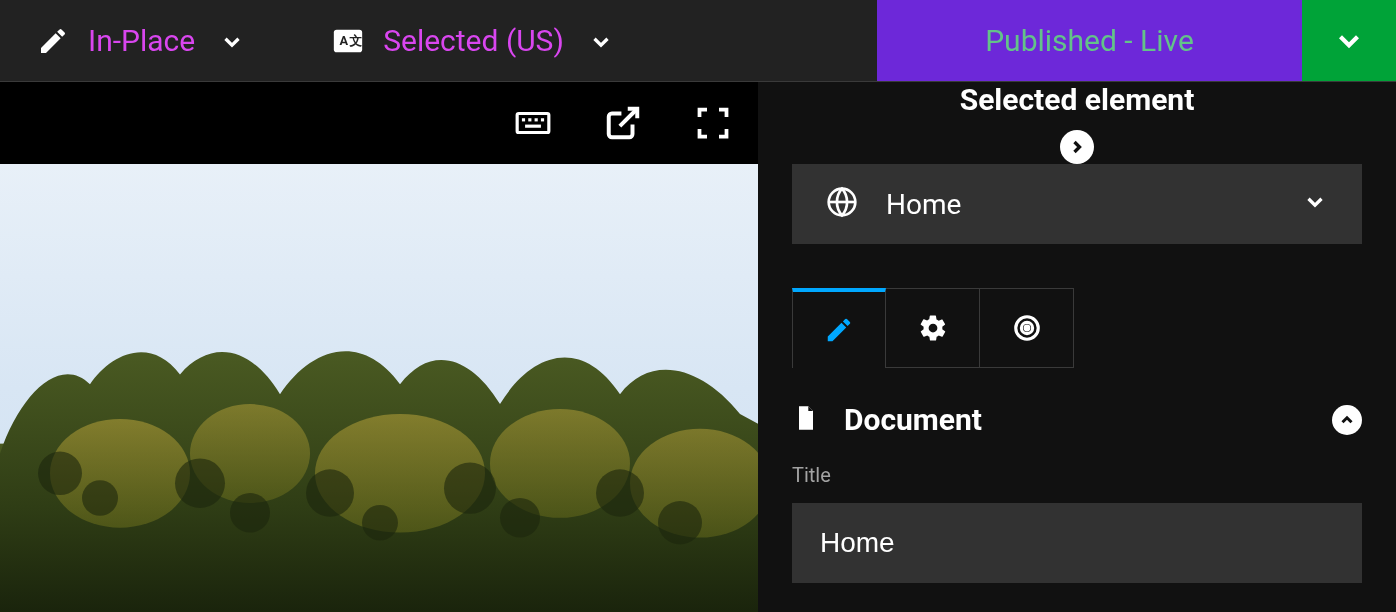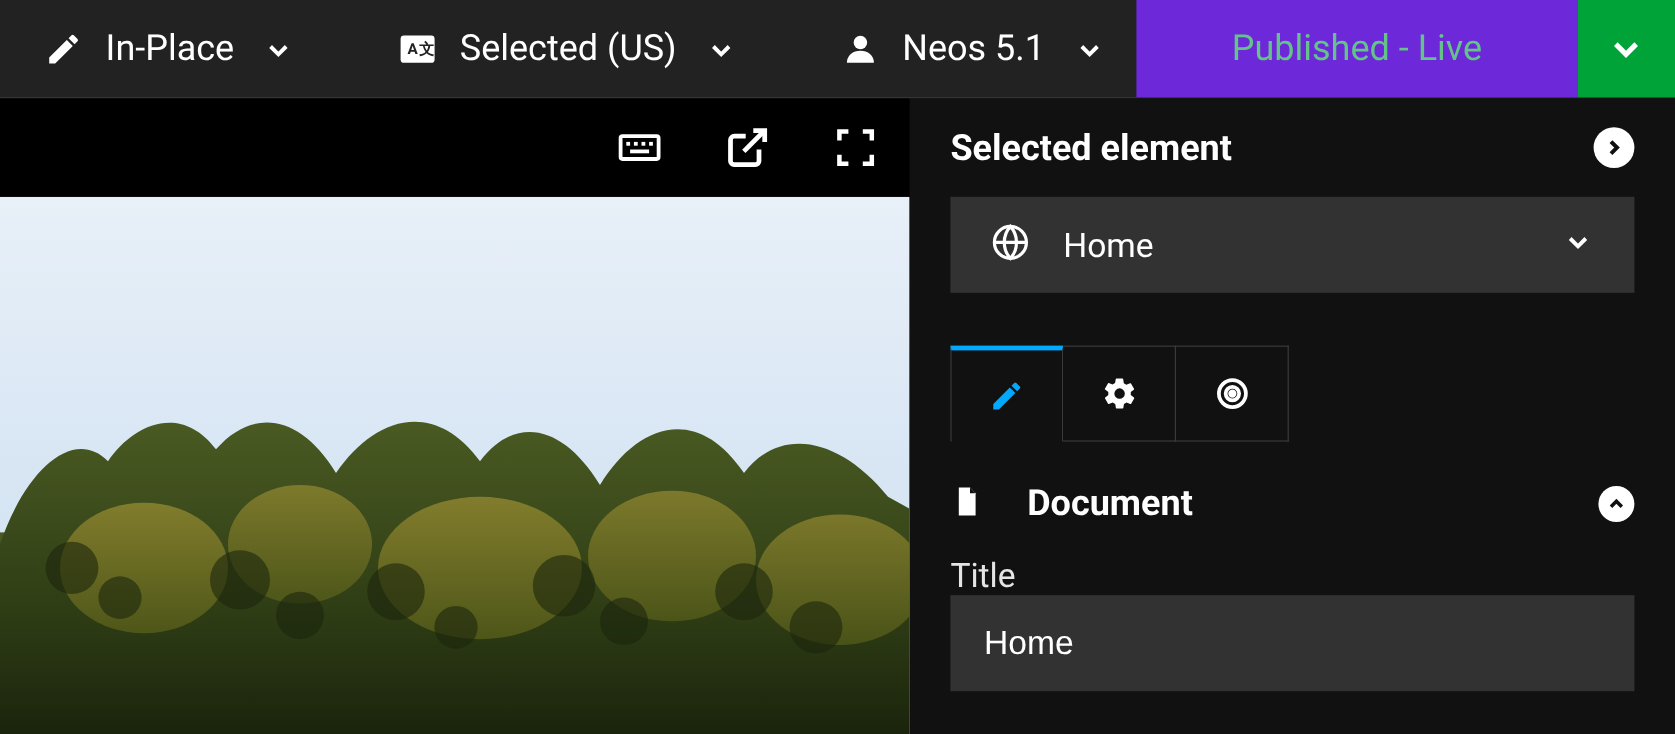--- a/index.html
+++ b/index.html
@@ -24,21 +24,21 @@
     display: flex;
     align-items: center;
     gap: 18px;
     padding: 0 28px 0 36px;
     cursor: pointer;
   }
   .topbar-group + .topbar-group { padding-left: 60px; }
   .topbar-icon { width: 34px; height: 34px; display:flex; align-items:center; justify-content:center; flex-shrink:0; }
   .topbar-label {
     font-size: 30px;
-    color: #ffffff;
+    color: #d946ef;
     white-space: nowrap;
   }
   .chevron-down { width:24px; height:24px; flex-shrink:0; margin-left:6px; }
   .spacer { flex: 1; }
   .publish-btn {
     display: flex;
     align-items: center;
     justify-content: center;
     width: 425px;
     background: #6d28d9;
@@ -103,20 +103,21 @@
     background: #111;
     padding: 0 34px 0 34px;
     display:flex;
     flex-direction:column;
   }
   .insp-header {
     height: 82px;
     display:flex;
     align-items:center;
     justify-content:space-between;
+    flex-direction:column;
   }
   .insp-header-title {
     font-size:30px;
     font-weight:700;
   }
   .insp-circle-btn {
     width:34px;height:34px;
     background:#fff;
     border-radius:50%;
     display:flex;align-items:center;justify-content:center;
@@ -155,26 +156,27 @@
     background:#111;
   }
 
   .section-header {
     display:flex;
     align-items:center;
     justify-content:space-between;
     margin-top:34px;
     margin-bottom:26px;
   }
-  .section-header-left { display:flex; align-items:flex-end; gap:36px; }
+  .section-header-left { display:flex; align-items:flex-end; gap:24px; }
   .section-title { font-size:30px; font-weight:700; }
 
   .field-label {
-    font-size:28px;
-    color:#e5e5e5;
+    font-size:20px;
+    color:#a3a3a3;
+    margin-bottom:16px;
   }
   .field-input {
     height:80px;
     background:#323232;
     border:none;
     color:#fff;
     font-size:28px;
     padding:0 28px;
     width:100%;
   }
@@ -207,34 +209,20 @@
         </svg>
     </span>
     <span class="topbar-label">Selected (US)</span>
     <span class="chevron-down">
       <svg viewBox="0 0 24 24" width="26" height="26" fill="none" stroke="#fff" stroke-width="3">
           <polyline points="6 9 12 15 18 9"></polyline>
         </svg>
     </span>
   </div>
 
-  <div class="topbar-group">
-    <span class="topbar-icon">
-      <svg viewBox="0 0 24 24" width="30" height="30" fill="#fff">
-          <circle cx="12" cy="7.5" r="4.5"></circle>
-          <path d="M3 21c0-5 4-8 9-8s9 3 9 8"></path>
-        </svg>
-    </span>
-    <span class="topbar-label">Neos 5.1</span>
-    <span class="chevron-down">
-      <svg viewBox="0 0 24 24" width="26" height="26" fill="none" stroke="#fff" stroke-width="3">
-          <polyline points="6 9 12 15 18 9"></polyline>
-        </svg>
-    </span>
-  </div>
 
   <div class="spacer"></div>
 
   <div class="publish-btn">
     <span>Published - Live</span>
   </div>
   <div class="publish-dd">
     <svg viewBox="0 0 24 24" width="34" height="34" fill="none" stroke="#fff" stroke-width="3">
         <polyline points="6 9 12 15 18 9"></polyline>
       </svg>

